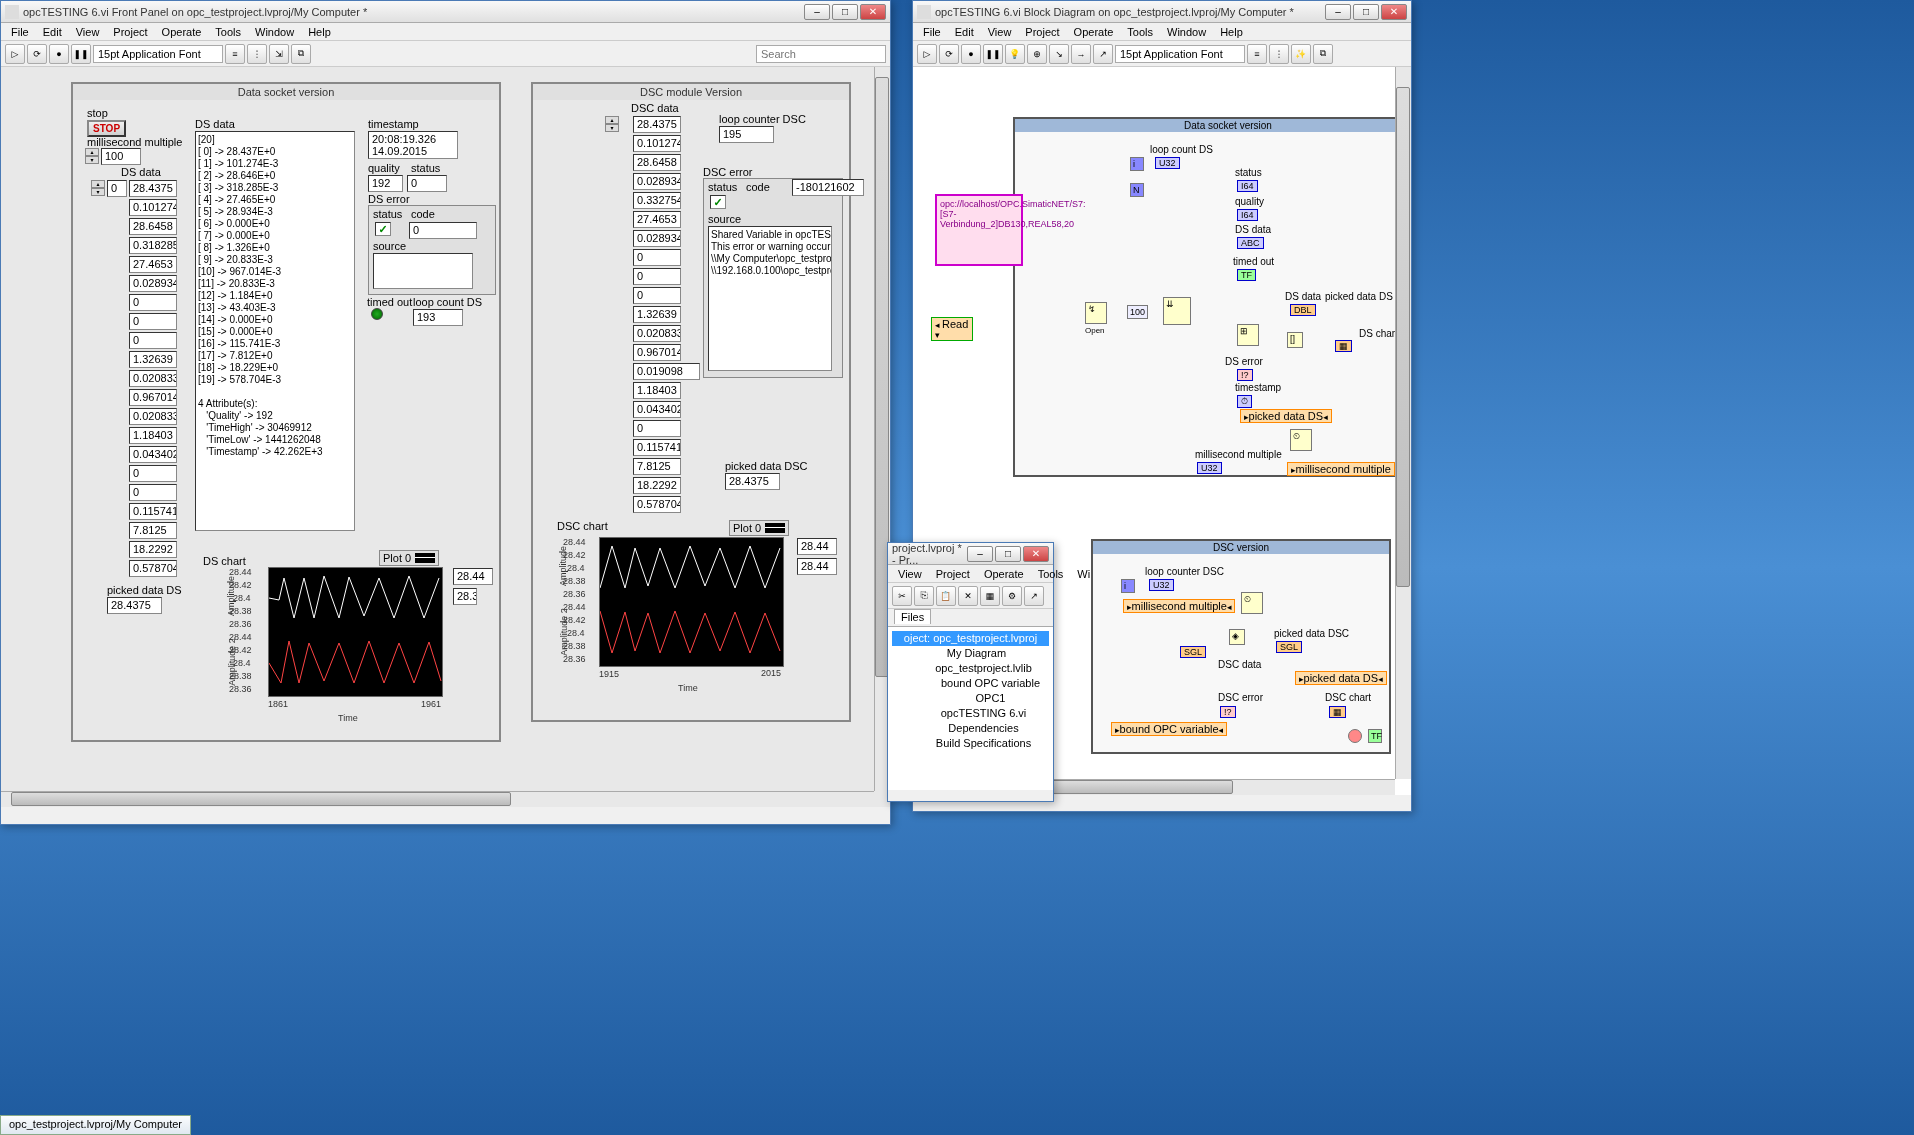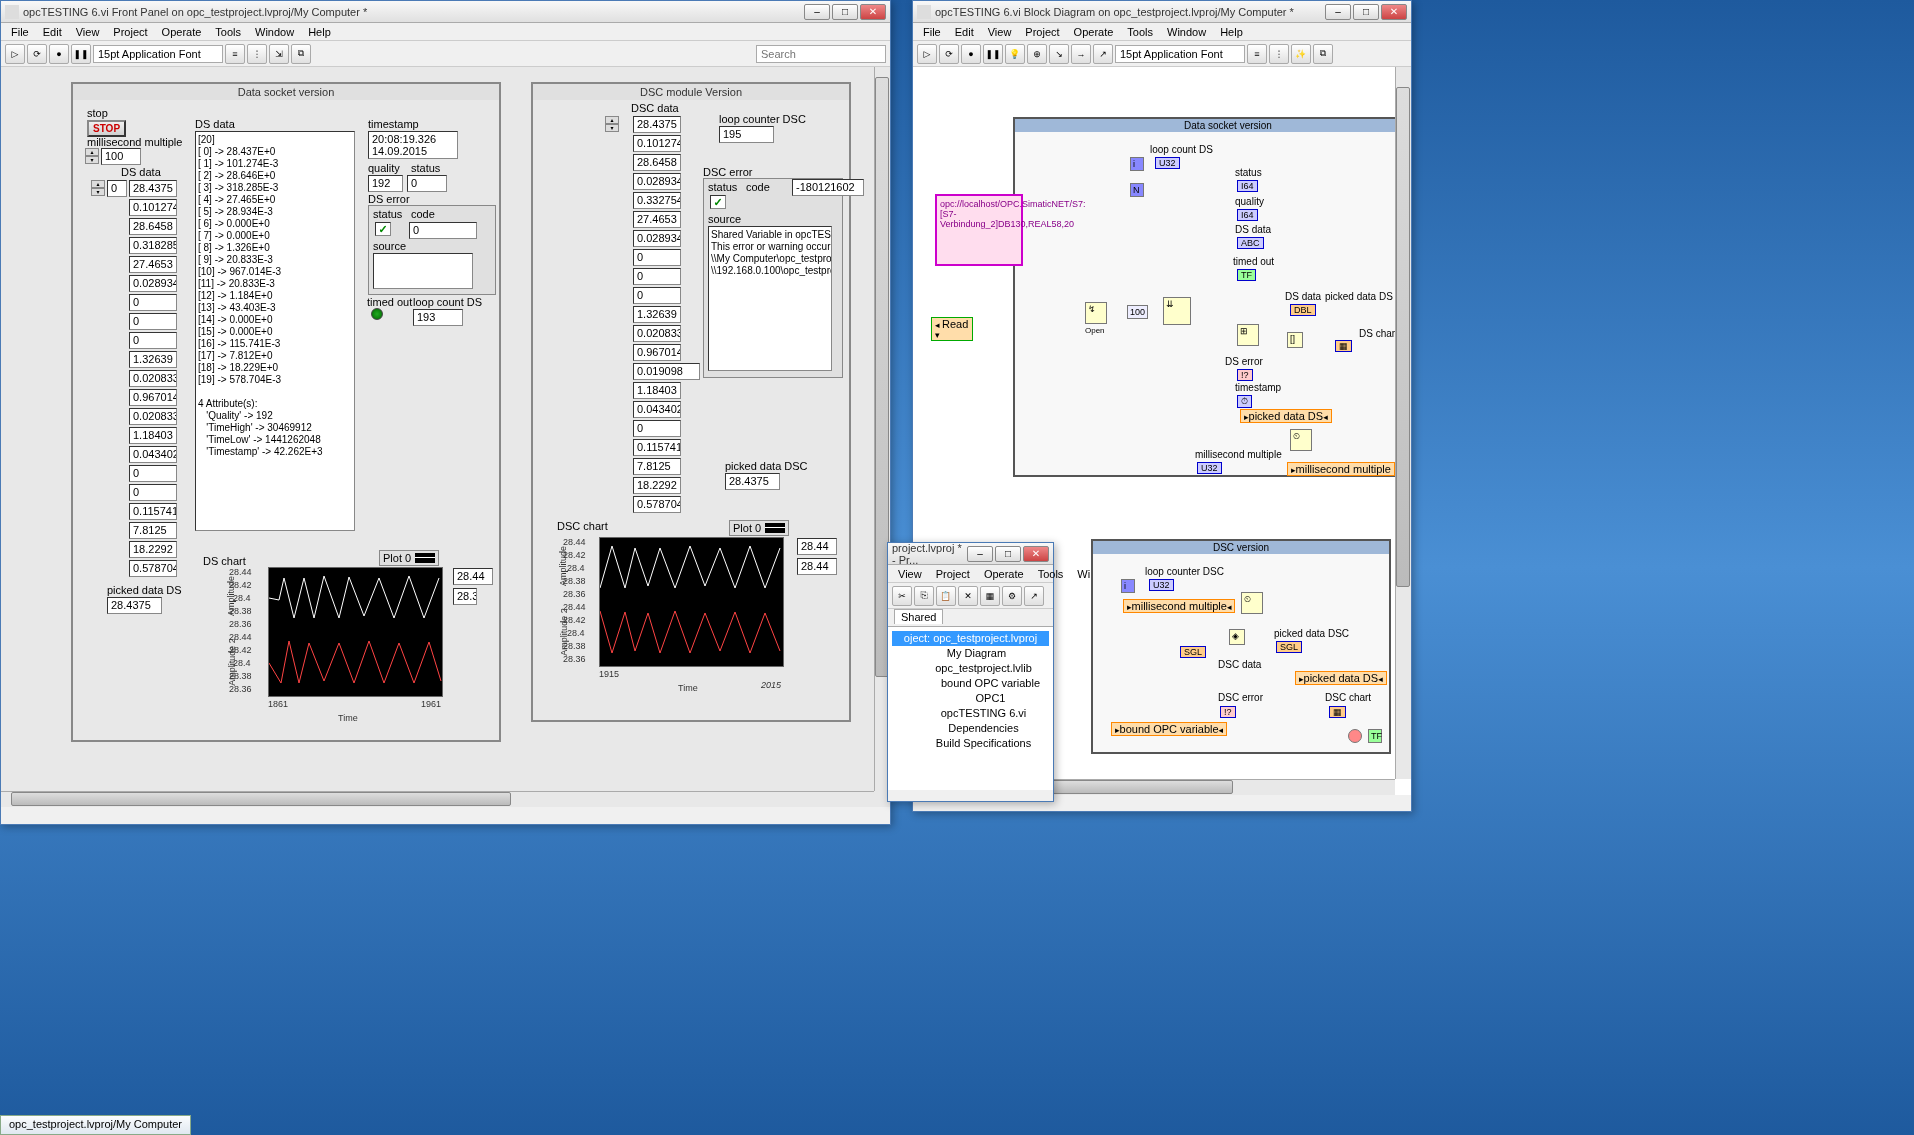--- a/index.html
+++ b/index.html
@@ -302,21 +302,21 @@
       <span class="axis-lbl" style="left:30px; top:492px;">28.38</span>
       <span class="axis-lbl" style="left:30px; top:505px;">28.36</span>
       <span class="axis-lbl" style="left:30px; top:518px;">28.44</span>
       <span class="axis-lbl" style="left:30px; top:531px;">28.42</span>
       <span class="axis-lbl" style="left:34px; top:544px;">28.4</span>
       <span class="axis-lbl" style="left:30px; top:557px;">28.38</span>
       <span class="axis-lbl" style="left:30px; top:570px;">28.36</span>
       <span class="axis-lbl" style="left:10px; top:477px; transform:rotate(-90deg);">Amplitude</span>
       <span class="axis-lbl" style="left:7px; top:543px; transform:rotate(-90deg);">Amplitude 2</span>
       <span class="axis-lbl" style="left:66px; top:585px;">1915</span>
-      <span class="axis-lbl" style="left:228px; top:596px;font-style:italic;">2015</span>
+      <span class="axis-lbl" style="left:228px; top:584px;">2015</span>
       <span class="axis-lbl" style="left:145px; top:599px;">Time</span>
       <div class="num-field" style="left:264px; top:454px; width:40px;">28.44</div>
       <div class="num-field" style="left:264px; top:474px; width:40px;">28.44</div>
     </div>
 
     <div class="scrollbar-h">
         <div class="scroll-thumb" style="width:500px; height:14px; margin-left:10px;"></div>
       </div>
     <div class="scrollbar-v">
         <div class="scroll-thumb" style="height:600px; width:14px; margin-top:10px;"></div>
@@ -477,21 +477,21 @@
   <div class="toolbar">
     <div class="toolbtn">✂</div>
     <div class="toolbtn">⎘</div>
     <div class="toolbtn">📋</div>
     <div class="toolbtn">✕</div>
     <div class="toolbtn">▦</div>
     <div class="toolbtn">⚙</div>
     <div class="toolbtn">↗</div>
   </div>
   <div style="height:18px; border-bottom:1px solid #aaa; background:#f0f0f0; padding:2px 6px;">
-    <span style="border:1px solid #aaa; border-bottom:none; background:#fff; padding:1px 6px;">Shared</span>
+    <span style="border:1px solid #aaa; border-bottom:none; background:#fff; padding:1px 6px;">Files</span>
   </div>
   <div class="proj-tree" style="height:163px; overflow:hidden;text-align:center;">
     <div class="tree-item sel" style="padding-left:0;">oject: opc_testproject.lvproj</div>
     <div class="tree-item" style="padding-left:12px;">My Diagram</div>
     <div class="tree-item" style="padding-left:26px;">opc_testproject.lvlib</div>
     <div class="tree-item" style="padding-left:40px;">bound OPC variable</div>
     <div class="tree-item" style="padding-left:40px;">OPC1</div>
     <div class="tree-item" style="padding-left:26px;">opcTESTING 6.vi</div>
     <div class="tree-item" style="padding-left:26px;">Dependencies</div>
     <div class="tree-item" style="padding-left:26px;">Build Specifications</div>

